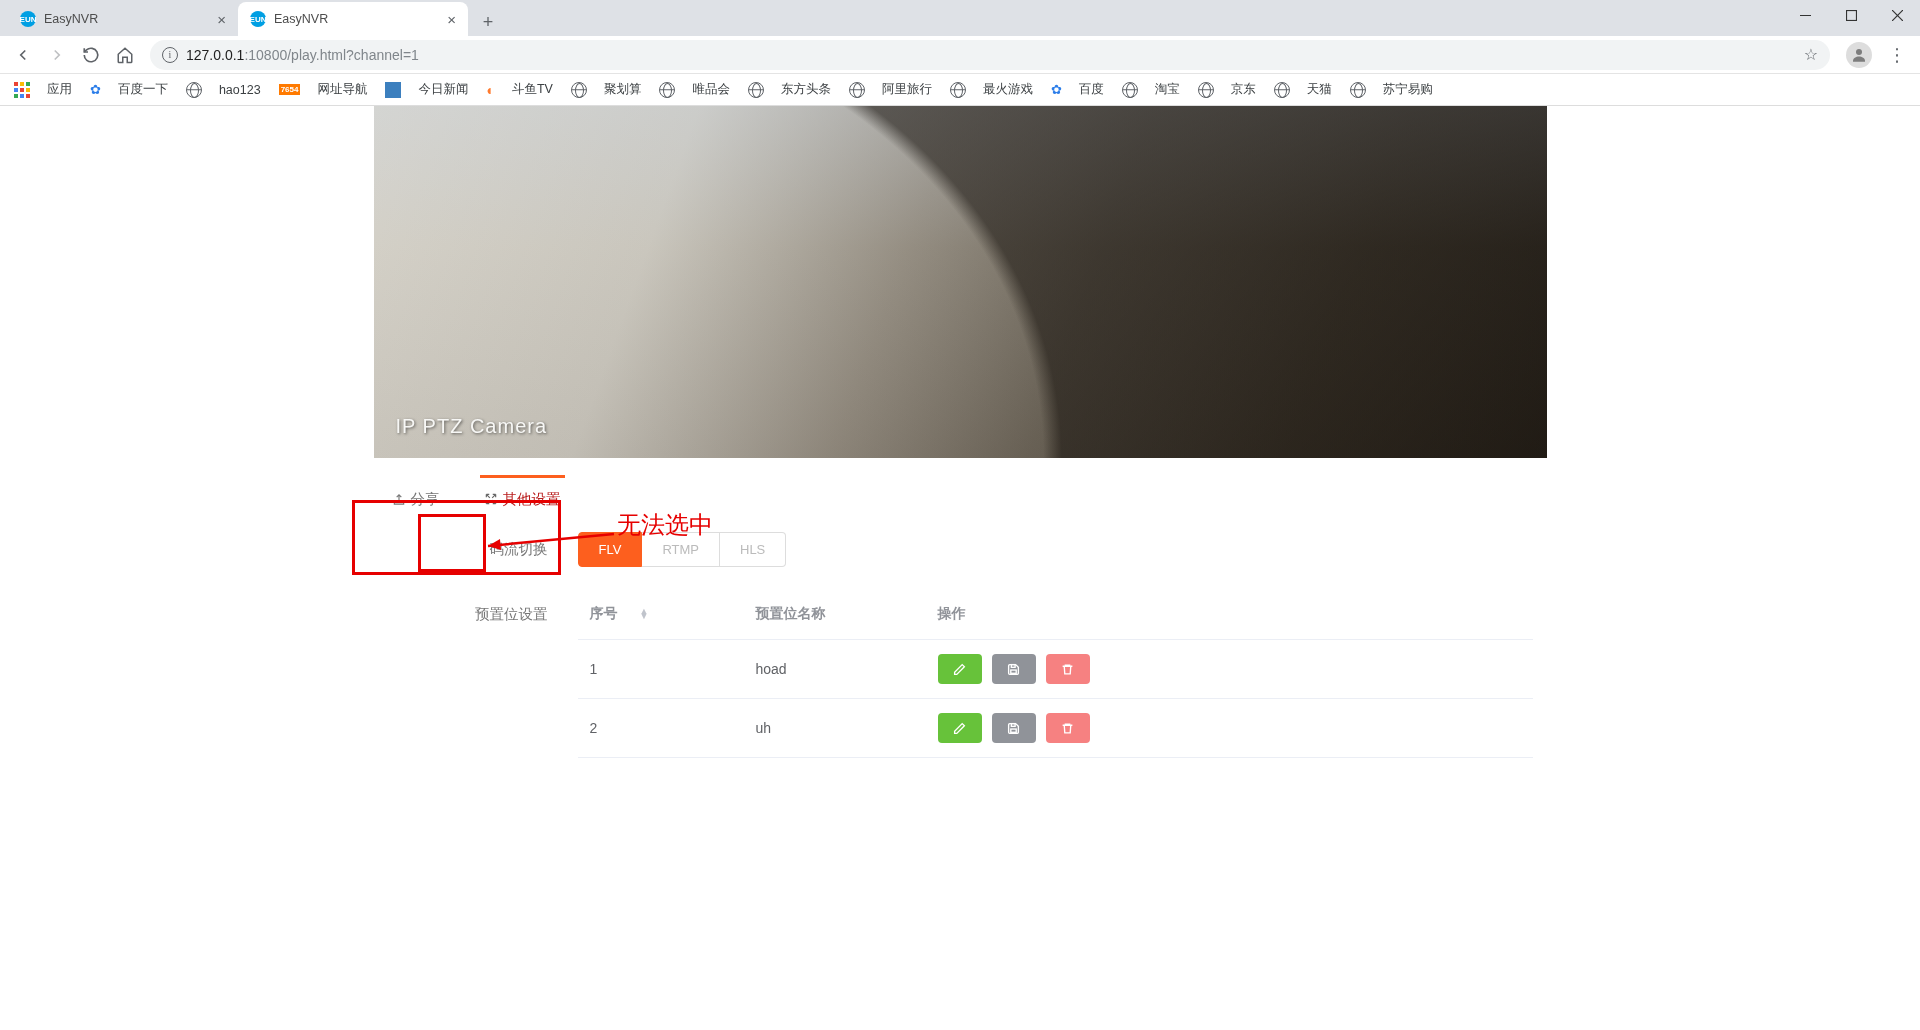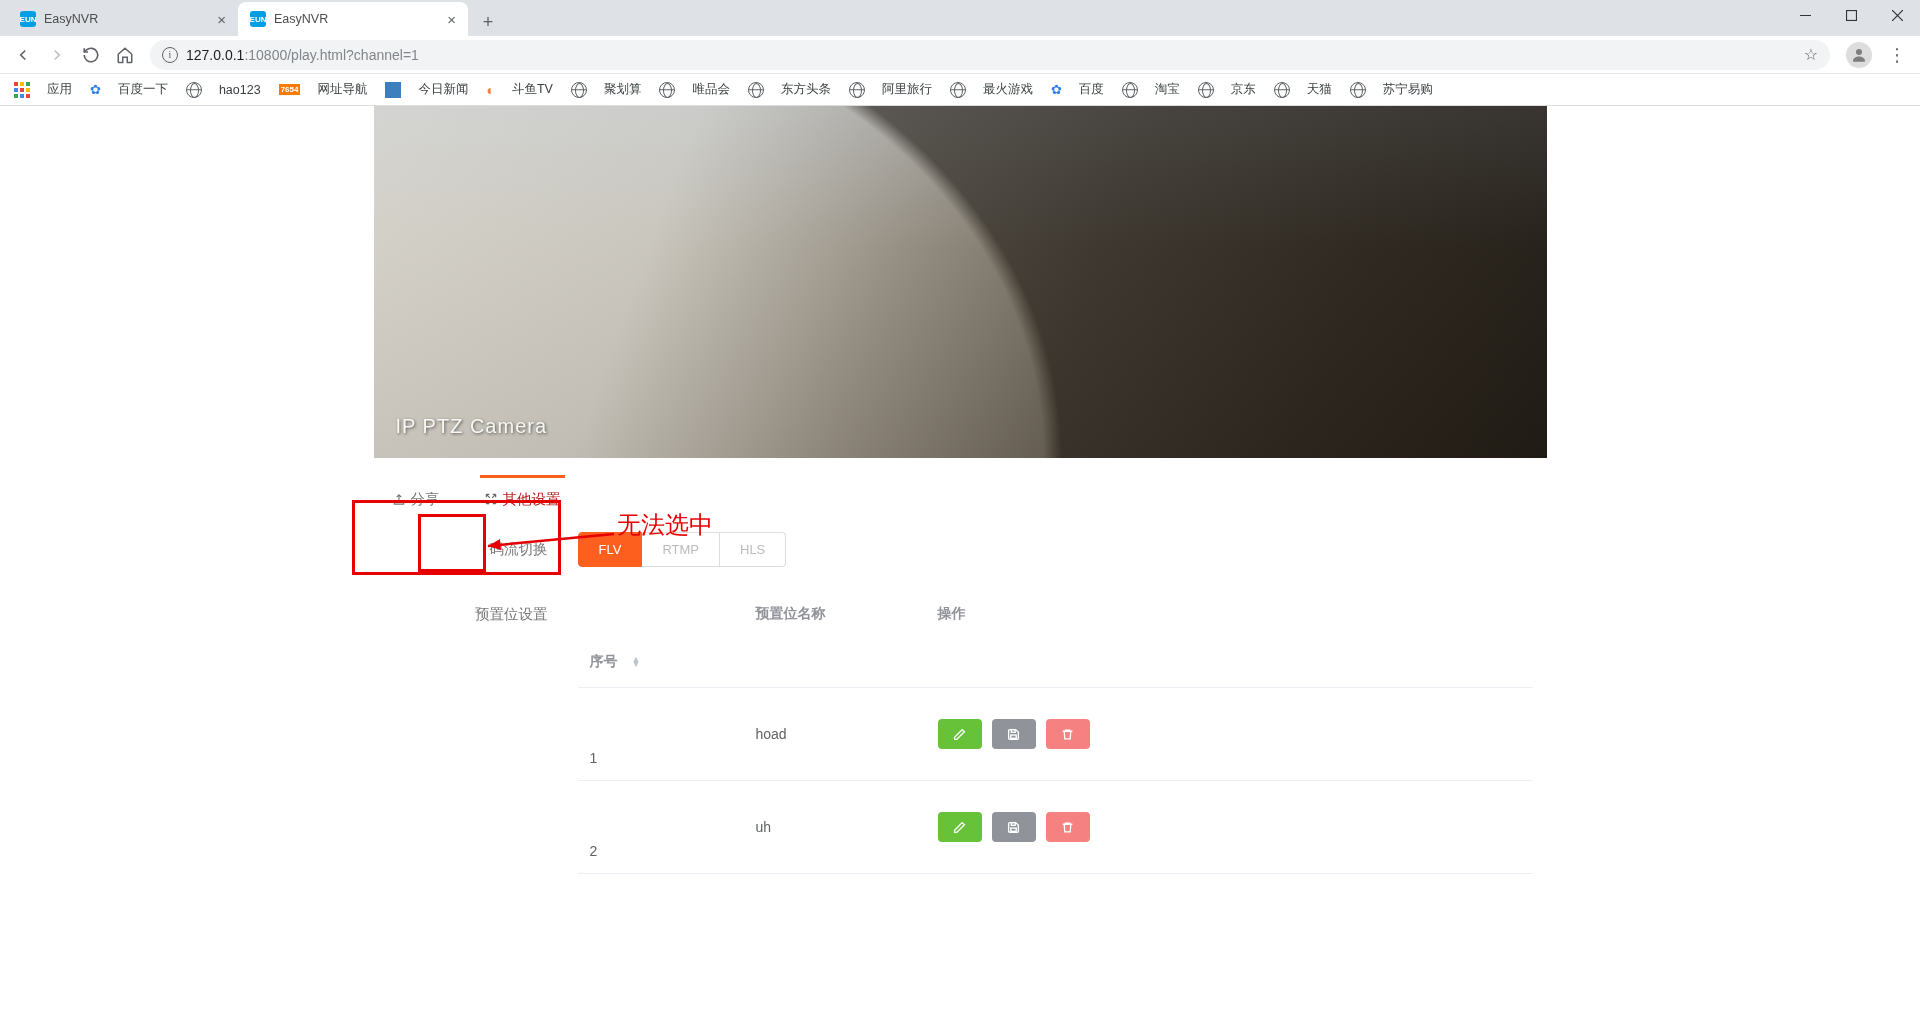--- a/index.html
+++ b/index.html
@@ -7,21 +7,21 @@
 
   
   .win-controls { position: absolute; top: 0; right: 0; display: flex; height: 30px; }
   .win-btn { width: 46px; display: flex; align-items: center; justify-content: center; color: #333; cursor: default; }
   .win-btn svg { stroke: #333; }
 
   
   .tabstrip { height: 36px; background: #dee1e6; display: flex; align-items: flex-end; padding-left: 8px; }
   .tab { display: flex; align-items: center; height: 34px; padding: 0 12px; font-size: 12.5px; color: #4d4d4d; min-width: 230px; border-top-left-radius: 8px; border-top-right-radius: 8px; position: relative; }
   .tab.active { background: #fff; }
-  .tab .favicon { width: 16px; height: 16px; background: #009fe3; border-radius: 3px; margin-right: 8px; display: flex; align-items: center; justify-content: center; color: #fff; font-size: 8px; font-weight: bold; }
+  .tab .favicon { width: 16px; height: 16px; background: #009fe3; border-radius: 8px; margin-right: 8px; display: flex; align-items: center; justify-content: center; color: #fff; font-size: 8px; font-weight: bold; }
   .tab .close { margin-left: auto; font-size: 15px; color: #5f6368; }
   .newtab { width: 28px; height: 28px; display: flex; align-items: center; justify-content: center; font-size: 18px; color: #5f6368; margin-left: 6px; }
 
   
   .toolbar { height: 38px; background: #fff; display: flex; align-items: center; padding: 0 8px; border-bottom: 1px solid #e4e4e4; gap: 4px; }
   .nav-btn { width: 30px; height: 30px; display: flex; align-items: center; justify-content: center; color: #5f6368; border-radius: 50%; }
   .urlbar { flex: 1; height: 30px; display: flex; align-items: center; background: #f1f3f4; border-radius: 15px; padding: 0 12px; margin: 0 6px; font-size: 14px; color: #212121; }
   .urlbar .info-icon { width: 16px; height: 16px; border: 1.5px solid #5f6368; border-radius: 50%; display: flex; align-items: center; justify-content: center; font-size: 10px; color: #5f6368; margin-right: 8px; font-family: serif; }
   .urlbar .muted { color: #80868b; }
   .urlbar .star { margin-left: auto; font-size: 16px; color: #5f6368; }
@@ -73,21 +73,21 @@
   .btngrp .opt:first-child { border-top-left-radius: 4px; border-bottom-left-radius: 4px; }
   .btngrp .opt:last-child { border-top-right-radius: 4px; border-bottom-right-radius: 4px; }
 
   .url-field { flex: 1; height: 36px; border: 1px solid #ddd; border-radius: 4px; background: #fcfcfc; padding: 0 12px; font-size: 14px; color: #6b6b6b; display: flex; align-items: center; }
   .copy-btn { width: 38px; height: 36px; border: 1px solid #ddd; border-left: none; border-top-right-radius: 4px; border-bottom-right-radius: 4px; display: flex; align-items: center; justify-content: center; color: #888; cursor: pointer; margin-left: -4px; }
 
   
   .preset-table { flex: 1; }
   .thead { display: flex; padding: 16px 0; color: #909399; font-size: 14px; font-weight: 600; border-bottom: 1px solid #ebeef5; }
   .trow { display: flex; align-items: center; padding: 14px 0; color: #606266; font-size: 14px; border-bottom: 1px solid #ebeef5; }
-  .col-no { width: 178px; padding-left: 12px; display:flex; align-items:center; gap:14px;margin-top:48px; }
+  .col-no { width: 178px; padding-left: 12px; display:flex; align-items:center; gap:22px; }
   .col-name { width: 182px; }
   .col-act { flex: 1; display: flex; gap: 10px; }
   .sort-ic { display:inline-flex; flex-direction:column; line-height:5px; color:#c0c4cc; font-size:9px; }
   .mini { width: 44px; height: 30px; border-radius: 4px; display: flex; align-items: center; justify-content: center; color: #fff; cursor: pointer; }
   .green { background: #67c23a; } .grey { background: #909399; } .red { background: #f56c6c; opacity:.85; }
 
   
   .annot-box1 { position: absolute; border: 3px solid #e60000; top: 500px; left: 352px; width: 209px; height: 75px; pointer-events: none; }
   .annot-box2 { position: absolute; border: 3px solid #e60000; top: 514px; left: 418px; width: 68px; height: 58px; pointer-events: none; }
   .annot-text { position: absolute; top: 509px; left: 617px; color: #e60000; font-size: 24px; pointer-events: none; }

